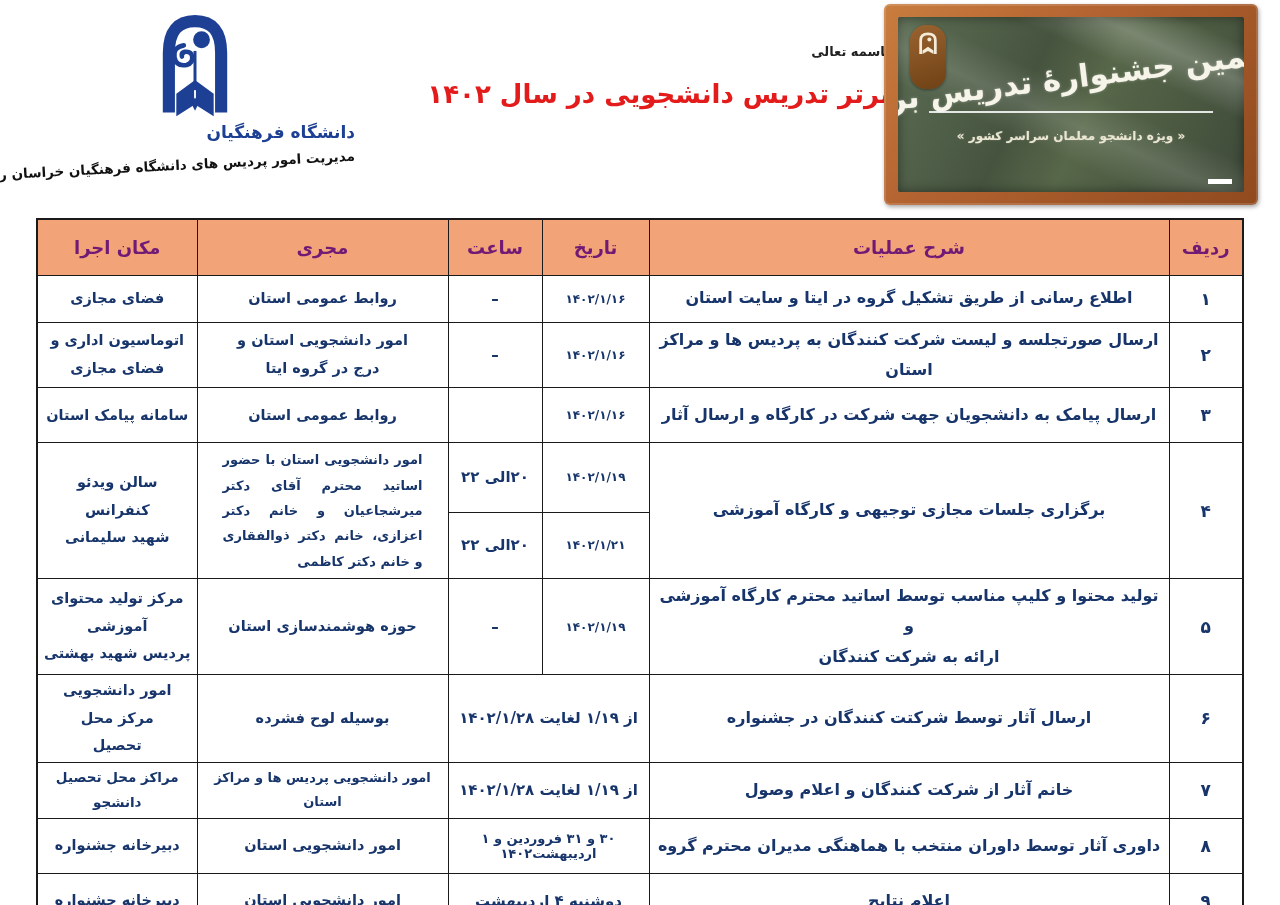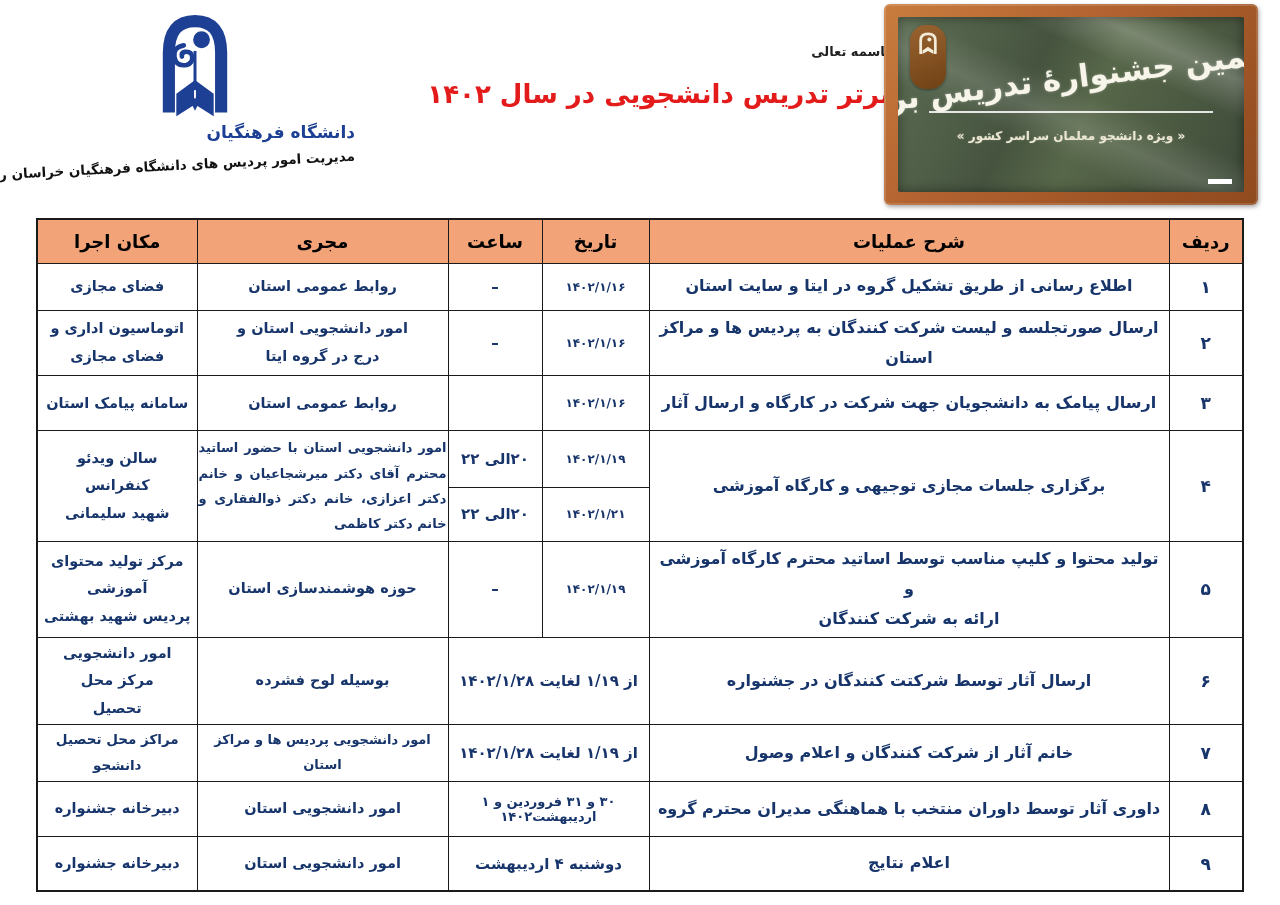--- a/index.html
+++ b/index.html
@@ -87,38 +87,38 @@
     border-collapse:collapse;table-layout:fixed;
     border:2px solid var(--border);
   }
   .cal th,.cal td{
     border:1px solid var(--border);
     text-align:center;vertical-align:middle;
     padding:2px 6px;
     color:var(--navy);font-weight:bold;
   }
   .cal th{
-    background:var(--header_bg);color:#000000;
-    font-size:18px;height:44px;
+    background:var(--header_bg);color:#701a75;
+    font-size:18px;height:56px;
   }
   col.c-no{width:74px;}
   col.c-op{width:520px;}
   col.c-date{width:107px;}
   col.c-time{width:94px;}
   col.c-exec{width:251px;}
   col.c-loc{width:160px;}
 
   td.no{font-size:17px;}
   td.op{font-size:16px;white-space:pre-line;line-height:1.9;}
   td.date{font-size:12px;margin-left:48px;}
   td.time{font-size:15px;}
   td.datetime{font-size:15px;}
   td.datetime.small{font-size:13px;letter-spacing:-0.2px;}
   td.exec{font-size:14.5px;white-space:pre-line;line-height:1.9;}
-  td.exec.long{font-size:13px;text-align:justify;text-align-last:right;line-height:1.95;padding:4px 1px;}
+  td.exec.long{font-size:13px;text-align:justify;text-align-last:right;line-height:1.95;padding:4px 25px;}
   td.loc{font-size:14.5px;white-space:pre-line;line-height:1.9;margin-top:32px;}
 
   tr.h47{height:47px;} tr.h65{height:65px;} tr.h55{height:55px;}
   tr.h50{height:50px;} tr.h48{height:48px;} tr.h80{height:80px;}
 </style>
 </head>
 <body>
 
 <div class="page">
 

